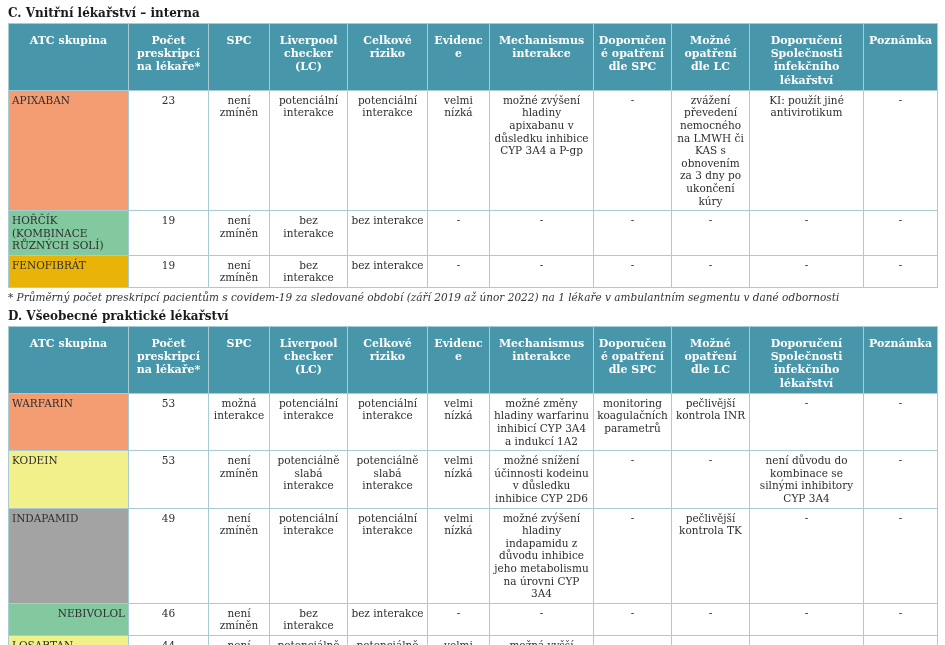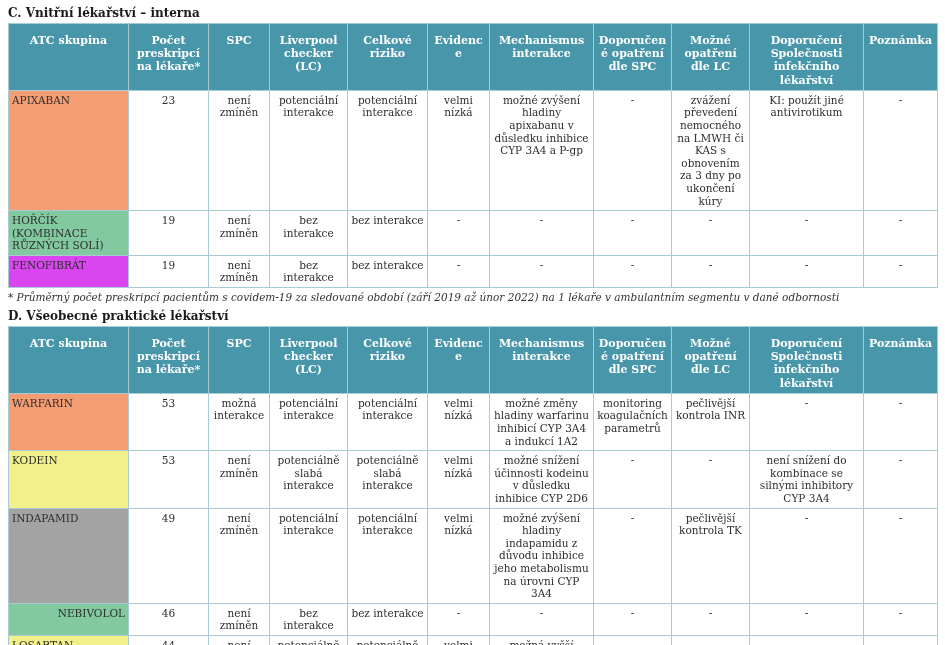--- a/index.html
+++ b/index.html
@@ -123,21 +123,21 @@
           <td>bez interakce</td>
           <td>bez interakce</td>
           <td>-</td>
           <td>-</td>
           <td>-</td>
           <td>-</td>
           <td>-</td>
           <td>-</td>
         </tr>
         <tr>
-          <td class="atc" style="background: #d946ef;">FENOFIBRÁT</td>
+          <td class="atc" style="background: #eab308;">FENOFIBRÁT</td>
           <td>19</td>
           <td>není zmíněn</td>
           <td>bez interakce</td>
           <td>bez interakce</td>
           <td>-</td>
           <td>-</td>
           <td>-</td>
           <td>-</td>
           <td>-</td>
           <td>-</td>
@@ -195,21 +195,21 @@
         <tr>
           <td class="atc" style="background: rgb(242, 240, 139);">KODEIN</td>
           <td>53</td>
           <td>není zmíněn</td>
           <td>potenciálně slabá interakce</td>
           <td>potenciálně slabá interakce</td>
           <td>velmi nízká</td>
           <td>možné snížení účinnosti kodeinu v důsledku inhibice CYP 2D6</td>
           <td>-</td>
           <td>-</td>
-          <td>není snížení do kombinace se silnými inhibitory CYP 3A4</td>
+          <td>není důvodu do kombinace se silnými inhibitory CYP 3A4</td>
           <td>-</td>
         </tr>
         <tr>
           <td class="atc" style="background: #a3a3a3;">INDAPAMID</td>
           <td>49</td>
           <td>není zmíněn</td>
           <td>potenciální interakce</td>
           <td>potenciální interakce</td>
           <td>velmi nízká</td>
           <td>možné zvýšení hladiny indapamidu z důvodu inhibice jeho metabolismu na úrovni CYP 3A4</td>

